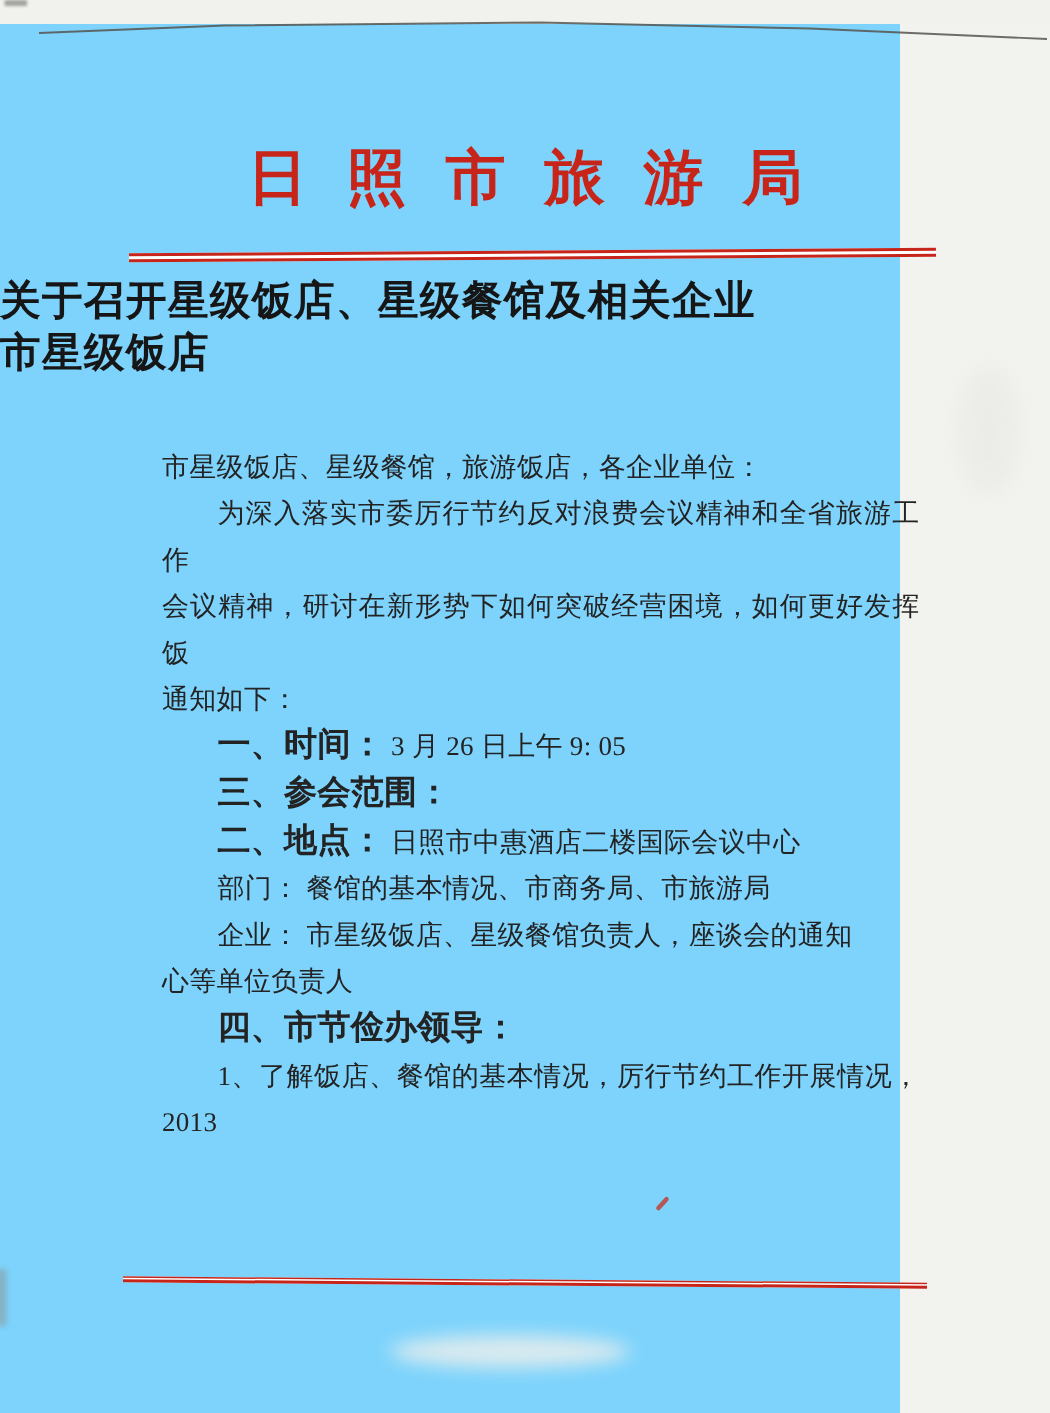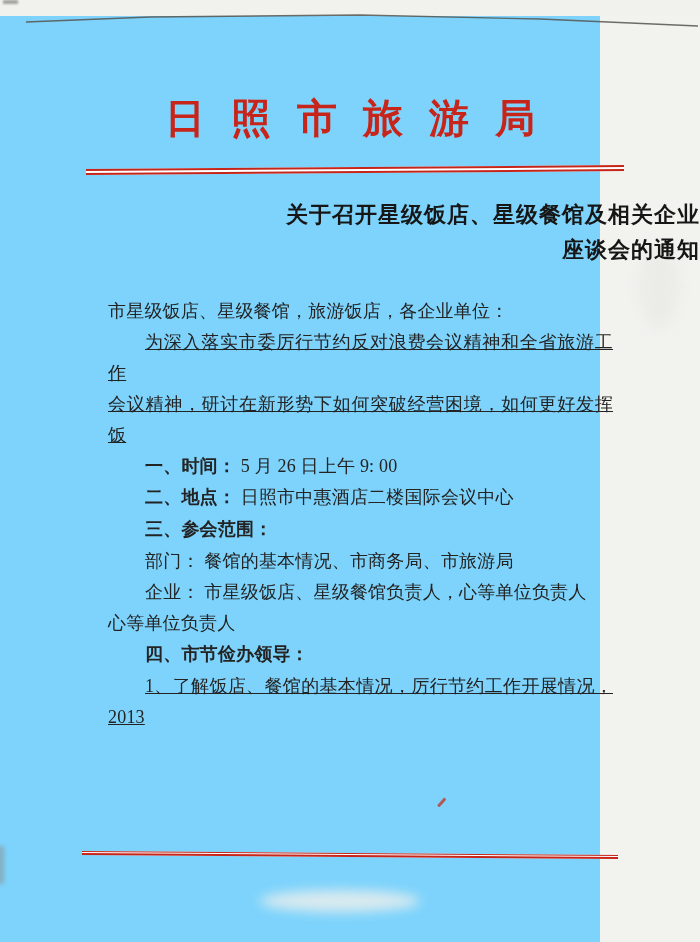--- a/index.html
+++ b/index.html
@@ -42,43 +42,42 @@
     left:86px;top:167px;width:538px;height:1.6px;
     transform:rotate(-0.4deg);
   }
   .rule-bottom{
     left:82px;top:853px;width:536px;height:1.4px;
     border-top-width:1.6px;border-bottom-width:2.6px;
     transform:rotate(0.45deg);
   }
   
   .doc-title{
-    position:absolute;left:0;top:197px;width:700px;
-    text-align:right;color:#161616;
-    font-size:22px;font-weight:bold;line-height:35px;
+    position:absolute;left:0;top:183px;width:700px;
+    text-align:left;color:#161616;
+    font-size:27px;font-weight:bold;line-height:35px;
     letter-spacing:1px;
   }
   
   .body-text{
     position:absolute;left:108px;top:296px;width:505px;
     font-size:18px;color:var(--ink);line-height:30.9px;
     letter-spacing:.2px;
   }
   .tl{white-space:nowrap;}
   .tl.indent{text-indent:37px;}
   .tl.fill{
     white-space:normal;
     text-align:justify;
     -moz-text-align-last:justify;
     text-align-last:justify;
-    text-decoration:underline;
   }
   .hei{
-    font-family:Liberation Mono, monospace;
-    font-weight:700;font-size:18px;
+    font-family:Liberation Serif, serif;
+    font-weight:700;font-size:22px;
   }
   
   .pen-mark{
     position:absolute;left:436px;top:801px;width:11px;height:2.6px;
     background:#c0392b;border-radius:2px;opacity:.8;
     transform:rotate(-48deg);
   }
   
   .smudge{position:absolute;pointer-events:none;}
   .smudge-left-edge{
@@ -114,32 +113,33 @@
   <div class="smudge smudge-bottom"></div>
 
   <div class="agency">
     <span>日照市旅游局</span>
   </div>
 
   <div class="rule rule-top"></div>
 
   <div class="doc-title">
     <div>关于召开星级饭店、星级餐馆及相关企业</div>
-    <div>座谈会的通知</div>
+    <div>市星级饭店</div>
   </div>
 
   <div class="body-text">
       <div class="tl"><span>市星级饭店、星级餐馆，旅游饭店，各企业单位：</span></div>
       <div class="tl indent fill"><span>为深入落实市委厉行节约反对浪费会议精神和全省旅游工作</span></div>
       <div class="tl fill"><span>会议精神，研讨在新形势下如何突破经营困境，如何更好发挥饭</span></div>
-      <div class="tl indent"><span class="hei">一、时间：</span><span> 5 月 26 日上午 9: 00</span></div>
+      <div class="tl"><span>通知如下：</span></div>
+      <div class="tl indent"><span class="hei">一、时间：</span><span> 3 月 26 日上午 9: 05</span></div>
+      <div class="tl indent"><span class="hei">三、参会范围：</span></div>
       <div class="tl indent"><span class="hei">二、地点：</span><span> 日照市中惠酒店二楼国际会议中心</span></div>
-      <div class="tl indent"><span class="hei">三、参会范围：</span></div>
       <div class="tl indent"><span>部门： 餐馆的基本情况、市商务局、市旅游局</span></div>
-      <div class="tl indent"><span>企业： 市星级饭店、星级餐馆负责人，心等单位负责人</span></div>
+      <div class="tl indent"><span>企业： 市星级饭店、星级餐馆负责人，座谈会的通知</span></div>
       <div class="tl"><span>心等单位负责人</span></div>
       <div class="tl indent"><span class="hei">四、市节俭办领导：</span></div>
       <div class="tl indent fill"><span>1、了解饭店、餐馆的基本情况，厉行节约工作开展情况，2013</span></div>
     </div>
 
   <div class="pen-mark"></div>
 
   <div class="rule rule-bottom"></div>
 
 </div>

